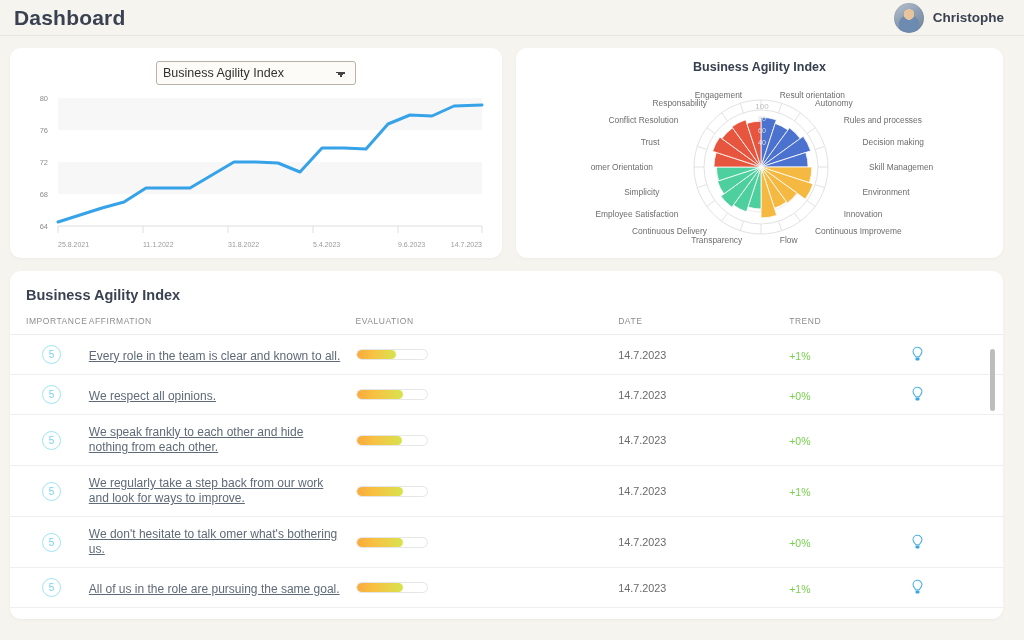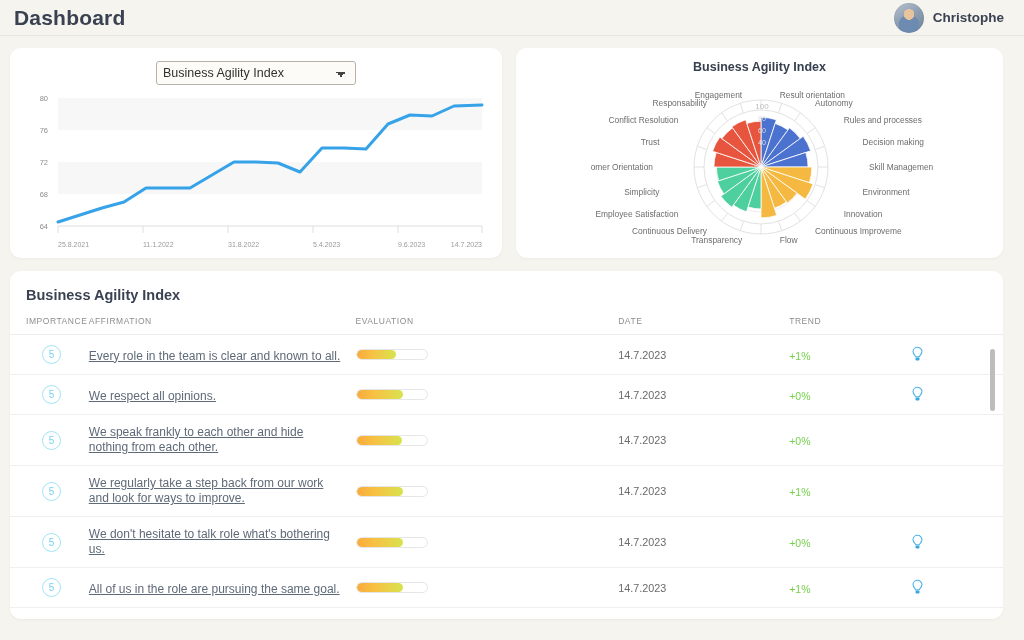--- a/index.html
+++ b/index.html
@@ -349,21 +349,21 @@
               </div>
             </td>
             <td class="c-date date">14.7.2023</td>
             <td class="c-trend"><span class="trend up">+1%</span></td>
             <td class="c-bulb"></td>
           </tr>
           <tr>
             <td class="c-imp">
               <div class="badge">5</div>
             </td>
-            <td class="c-aff"><a class="affirm" href="#">We don't hesitate to talk role what's bothering us.</a></td>
+            <td class="c-aff"><a class="affirm" href="#">We don't hesitate to talk omer what's bothering us.</a></td>
             <td class="c-eval">
               <div class="bar-track">
                 <div class="bar-fill" style="width: 66%;"></div>
               </div>
             </td>
             <td class="c-date date">14.7.2023</td>
             <td class="c-trend"><span class="trend up">+0%</span></td>
             <td class="c-bulb">
               <svg class="bulb" viewBox="0 0 14 18">
                 <path d="M7 1.2c-2.7 0-4.8 2.1-4.8 4.7 0 1.8 1 3 1.9 4 .5.5.8 1 .9 1.5h4c.1-.5.4-1 .9-1.5.9-1 1.9-2.2 1.9-4C11.8 3.3 9.7 1.2 7 1.2z" fill="none" stroke="#4eb3e8" stroke-width="1.2"></path>

